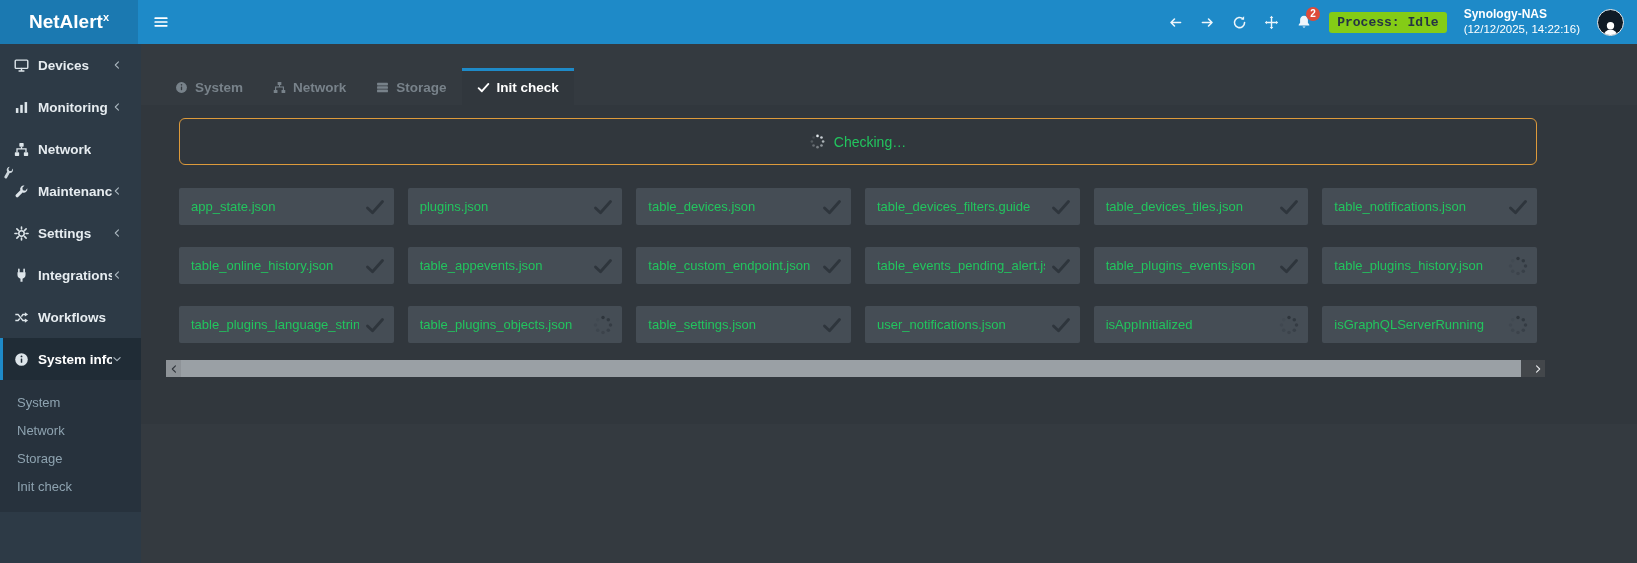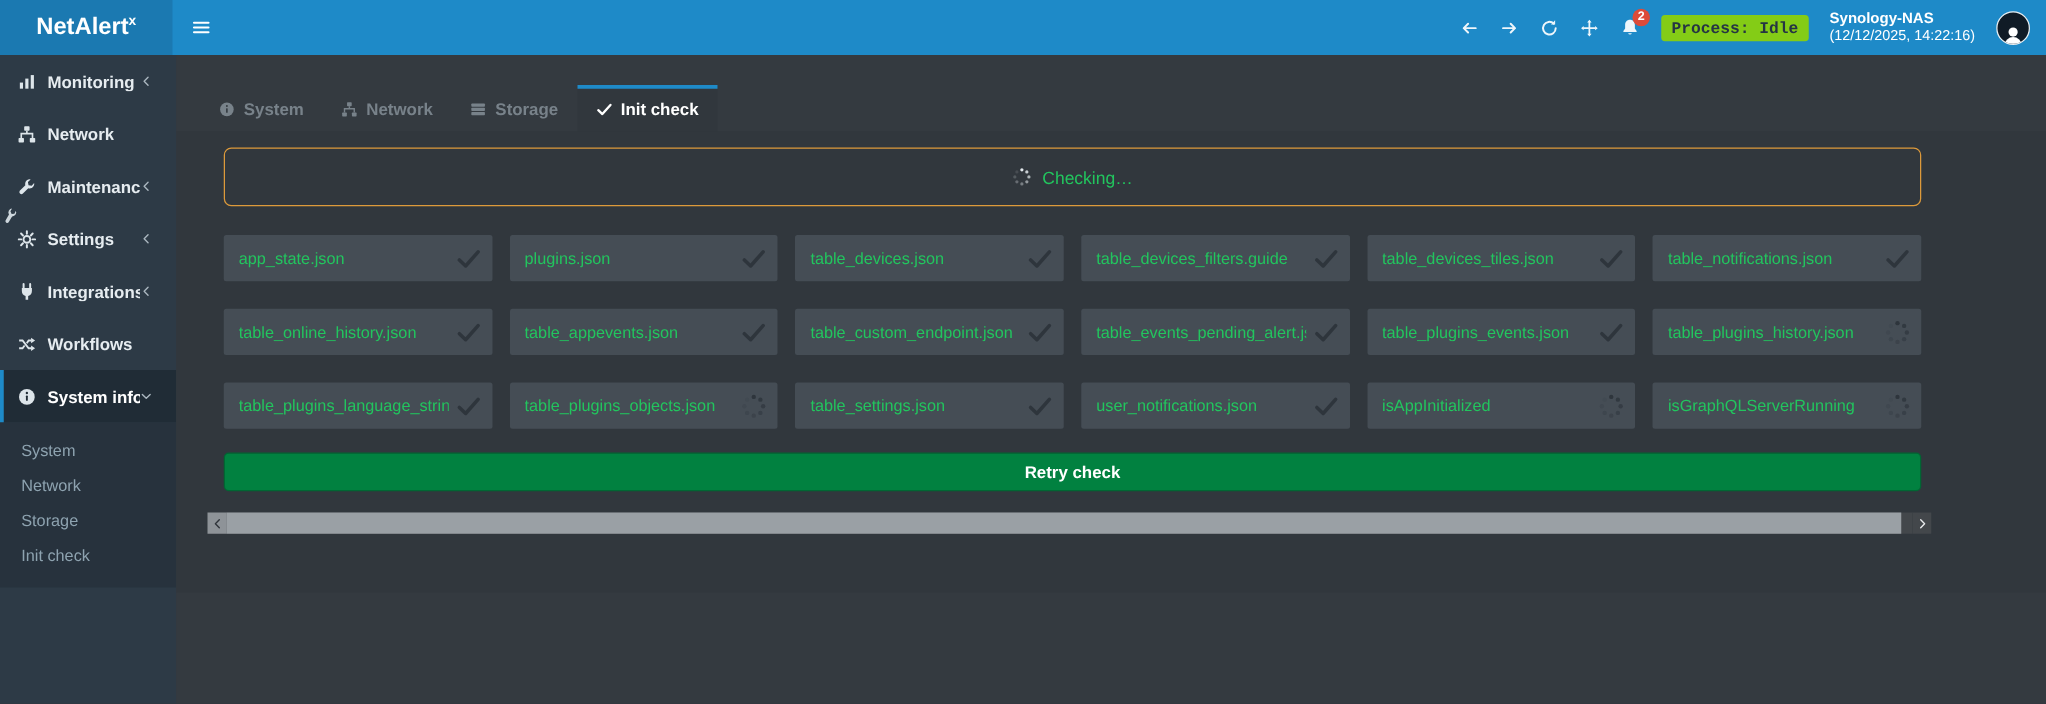--- a/index.html
+++ b/index.html
@@ -128,20 +128,34 @@
             <circle cx="8" cy="5.6" r="3.1" fill="currentColor"></circle>
             <path d="M2.3 14.6a5.7 5.7 0 0 1 11.4 0z" fill="currentColor"></path>
           </svg>
         </span>
     </span>
   </div>
 </header>
 
 <aside class="sidebar" data-name="sidebar">
   <nav data-name="sidebar-menu">
+      <div class="side-item" data-name="sidebar-item-devices">
+        <span class="icon" data-name="desktop-icon">
+          <svg viewBox="0 0 16 16" fill="none">
+            <rect x="1.3" y="2.3" width="13.4" height="8.8" rx="1" stroke="currentColor" stroke-width="1.5"></rect>
+            <path d="M5.4 13.9h5.2M8 11.1v2.8" stroke="currentColor" stroke-width="1.5" stroke-linecap="round"></path>
+          </svg>
+        </span>
+        <span class="lbl" data-name="sidebar-item-label">Devices</span>
+        <span class="icon chev" data-name="chevron-left-icon">
+          <svg viewBox="0 0 16 16" fill="none">
+            <path d="M10.3 3 5.3 8l5 5" stroke="currentColor" stroke-width="1.8" stroke-linecap="round" stroke-linejoin="round"></path>
+          </svg>
+        </span>
+      </div>
       <div class="side-item" data-name="sidebar-item-monitoring">
         <span class="icon" data-name="chart-icon">
           <svg viewBox="0 0 16 16" fill="none">
             <rect x="2" y="8.6" width="2.7" height="5.2" fill="currentColor"></rect>
             <rect x="6.65" y="5.2" width="2.7" height="8.6" fill="currentColor"></rect>
             <rect x="11.3" y="2.2" width="2.7" height="11.6" fill="currentColor"></rect>
           </svg>
         </span>
         <span class="lbl" data-name="sidebar-item-label">Monitoring</span>
         <span class="icon chev" data-name="chevron-left-icon">
@@ -475,21 +489,20 @@
                 <circle cx="12.24" cy="12.24" r="1.4" opacity=".55"></circle>
                 <circle cx="8" cy="14" r="1.4" opacity=".4"></circle>
                 <circle cx="3.76" cy="12.24" r="1.4" opacity=".3"></circle>
                 <circle cx="2" cy="8" r="1.4" opacity=".2"></circle>
                 <circle cx="3.76" cy="3.76" r="1.4" opacity=".12"></circle>
               </g>
             </svg>
           </span>
         </div>
       </div>
-    <button class="retry" data-name="retry-check-button">Retry check</button>
     <div class="hscroll" data-name="horizontal-scrollbar">
       <span class="sb-btn left" data-name="scroll-left-button">
           <span class="icon" data-name="chevron-left-icon">
             <svg viewBox="0 0 16 16" fill="none">
               <path d="M10.3 3 5.3 8l5 5" stroke="currentColor" stroke-width="1.8" stroke-linecap="round" stroke-linejoin="round"></path>
             </svg>
           </span>
         </span>
       <div class="sb-track" data-name="scrollbar-track">
           <div class="sb-thumb" data-name="scrollbar-thumb"></div>

